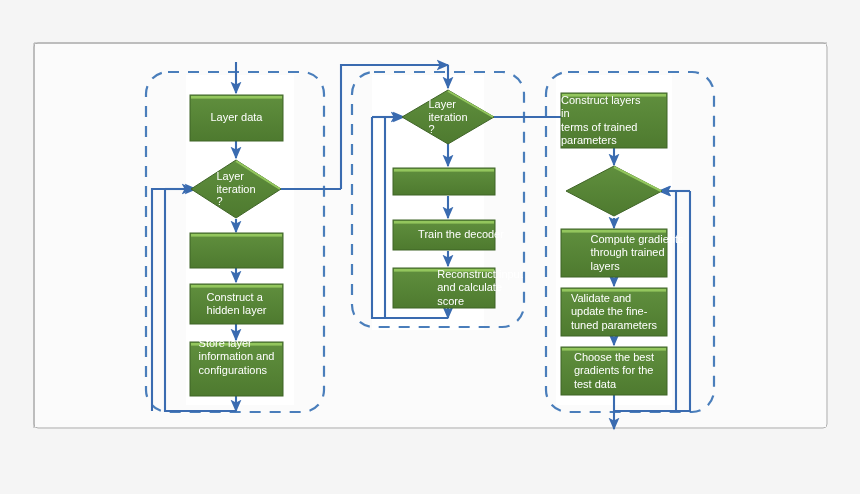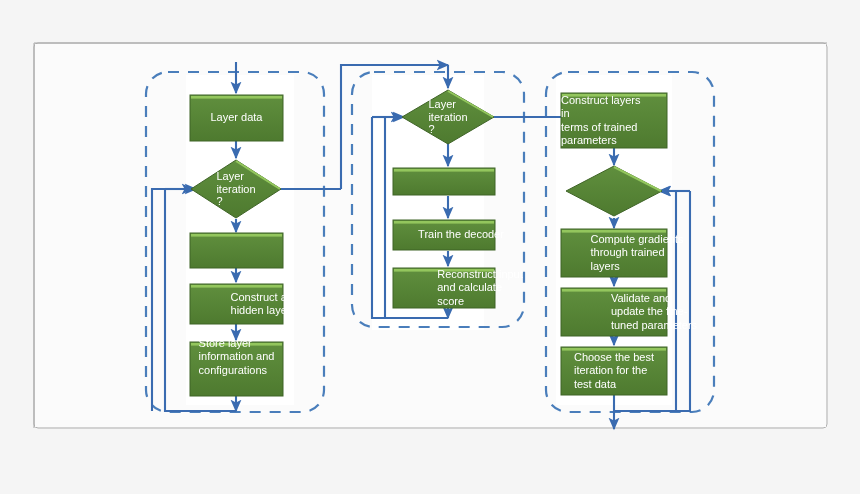--- a/index.html
+++ b/index.html
@@ -185,40 +185,40 @@
         <rect x="561" y="347" width="106" height="48" fill="url(#nodeGrad)" stroke="#3f6427" stroke-width="1"></rect>
         <rect x="562" y="348" width="104" height="2.6" fill="#93c65d"></rect>
       </g>
     </g>
   </svg>
 
   <div class="nodelabel" style="left:190px;top:95px;width:93px;height:46px;">Layer data</div>
   <div class="nodelabel" style="left:191px;top:160px;width:90px;height:58px;line-height:12.6px;">Layer
 iteration
 ?</div>
-  <div class="nodelabel" style="left:190px;top:284px;width:93px;height:40px;padding-left:24px;">Construct a
+  <div class="nodelabel" style="left:190px;top:284px;width:93px;height:40px;">Construct a
 hidden layer</div>
   <div class="nodelabel" style="left:190px;top:330px;width:93px;height:54px;">Store layer
 information and
 configurations</div>
 
   <div class="nodelabel" style="left:403px;top:89px;width:90px;height:56px;line-height:12.6px;">Layer
 iteration
 ?</div>
   <div class="nodelabel" style="left:393px;top:220px;width:102px;height:30px;padding-left:17px;">Train the decoder</div>
   <div class="nodelabel" style="left:393px;top:268px;width:102px;height:40px;margin-left:36px;">Reconstruct input
 and calculate
 score</div>
 
   <div class="nodelabel" style="left:561px;top:93px;width:84px;height:55px;">Construct layers in
 terms of trained
 parameters</div>
   <div class="nodelabel" style="left:561px;top:229px;width:106px;height:48px;margin-left:23px;">Compute gradients
 through trained
 layers</div>
-  <div class="nodelabel" style="left:561px;top:288px;width:106px;height:48px;padding-left:40px;">Validate and
+  <div class="nodelabel" style="left:561px;top:288px;width:106px;height:48px;">Validate and
 update the fine-
 tuned parameters</div>
   <div class="nodelabel" style="left:561px;top:347px;width:106px;height:48px;">Choose the best
-iteration for the
+gradients for the
 test data</div>
 
 </div>
 
 </body></html>

